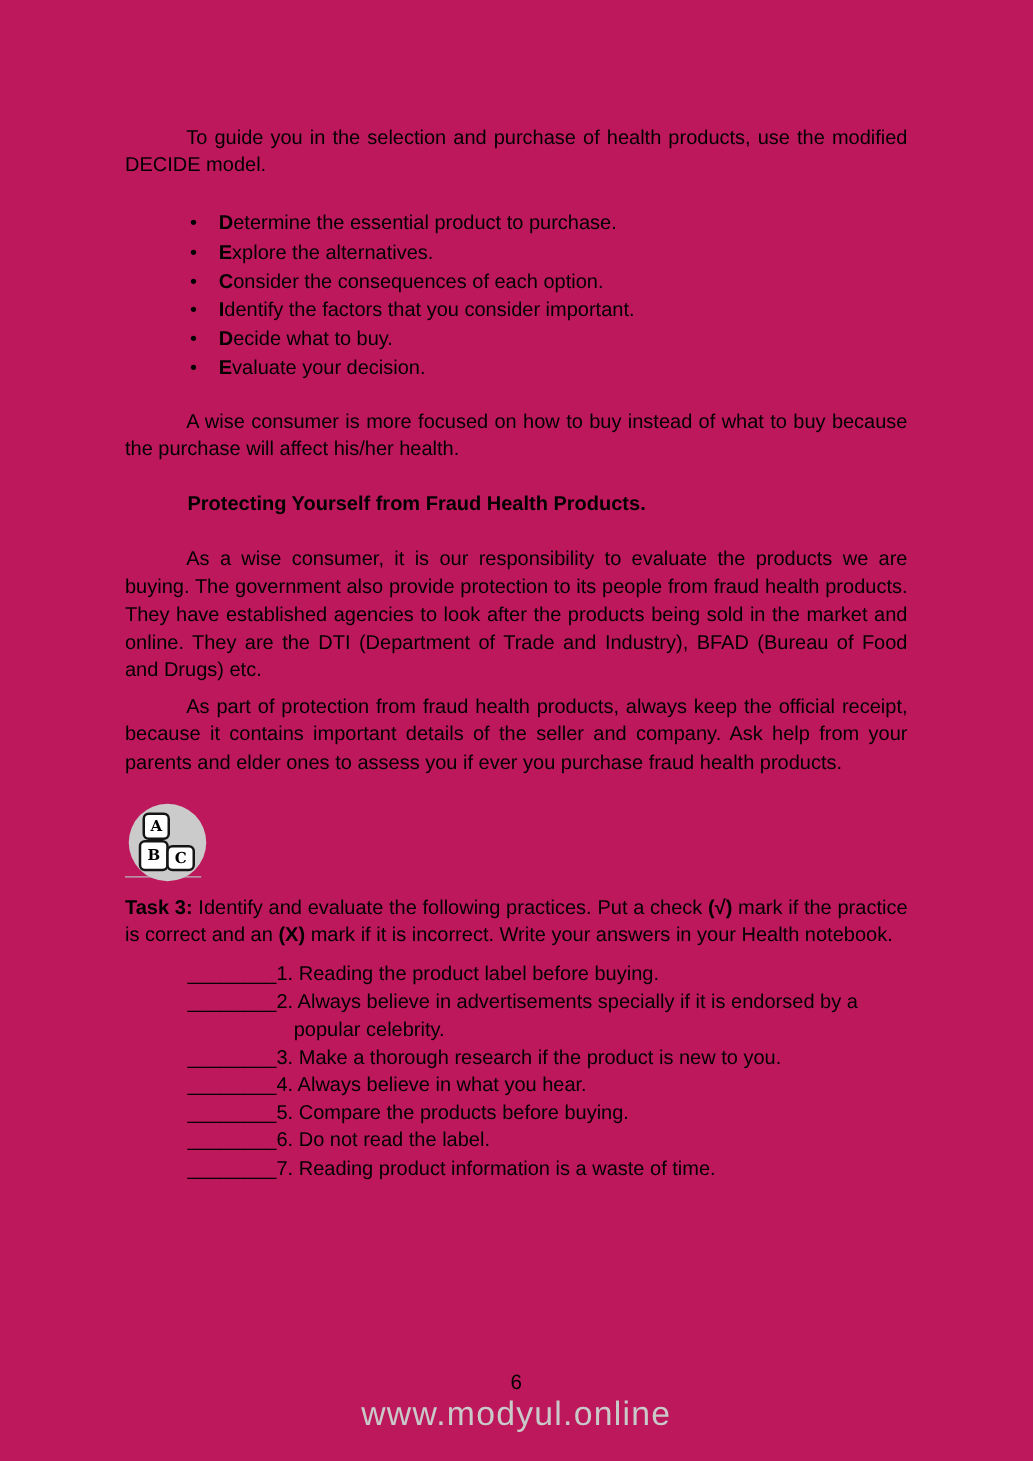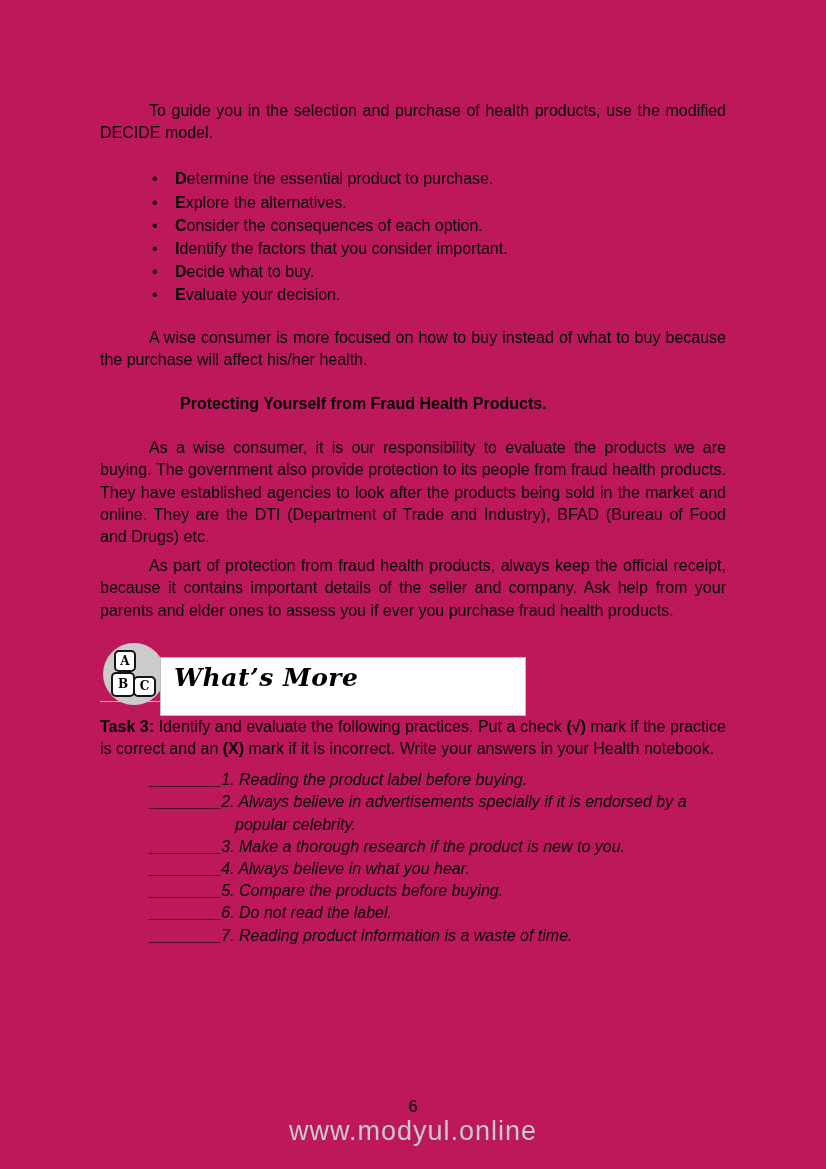--- a/index.html
+++ b/index.html
@@ -27,21 +27,21 @@
     margin: 23px 0 0 52px;
     padding: 0;
     line-height: 23.2px;
   }
   .decide-list li { display: flex; }
   .decide-list .bullet { width: 23px; flex: none; }
 
   #p-wise { margin-top: 20px; }
 
   .section-heading {
-    margin: 22px 0 0 80px;
+    margin: 22px 0 0 50px;
     font-weight: bold;
     font-size: 16px;
     line-height: 22.2px;
   }
 
   #p-agencies { margin-top: 22px; }
   #p-receipt  { margin-top: 7px; }
 
   
   .whats-more { position: relative; height: 73px; margin-top: 21px; }
@@ -85,21 +85,21 @@
     font-style: italic;
     font-weight: bold;
     font-size: 25px;
     letter-spacing: 0.5px;
     color: #000;
   }
 
   #p-task3 { margin-top: 0; }
   .bold { font-weight: bold; }
 
-  .task-list { margin: 9px 0 0 50px; font-style: italic; }
+  .task-list { margin: 9px 0 0 50px; }
   .task-item {
     padding-left: 85px;
     text-indent: -85px;
     line-height: 22.2px;
   }
 
   .page-number {
     position: absolute; top: 1095px; left: 0; right: 0;
     text-align: center;
     font-size: 16.5px;
@@ -155,23 +155,20 @@
 
     <p class="para indent justify" id="p-receipt">As part of protection from fraud health products, always keep the official receipt, because it contains important details of the seller and company. Ask help from your parents and elder ones to assess you if ever you purchase fraud health products.</p>
 
     <div class="whats-more">
       <div class="wm-underline"></div>
       <div class="wm-icon">
         <span class="abc-block block-a">A</span>
         <span class="abc-block block-b">B</span>
         <span class="abc-block block-c">C</span>
       </div>
-      <div class="wm-titlebox">
-        <span class="wm-title">What’s More</span>
-      </div>
     </div>
 
     <p class="para justify" id="p-task3"><span class="bold">Task 3:</span><span> Identify and evaluate the following practices. Put a check </span><span class="bold">(√)</span><span> mark if the practice is correct and an </span><span class="bold">(X)</span><span> mark if it is incorrect. Write your answers in your Health notebook.</span></p>
 
     <div class="task-list">
       <div class="task-item"><span>________</span><span>1.</span> <span>Reading the product label before buying.</span></div>
       <div class="task-item"><span>________</span><span>2.</span> <span>Always believe in advertisements specially if it is endorsed by a popular celebrity.</span></div>
       <div class="task-item"><span>________</span><span>3.</span> <span>Make a thorough research if the product is new to you.</span></div>
       <div class="task-item"><span>________</span><span>4.</span> <span>Always believe in what you hear.</span></div>
       <div class="task-item"><span>________</span><span>5.</span> <span>Compare the products before buying.</span></div>

